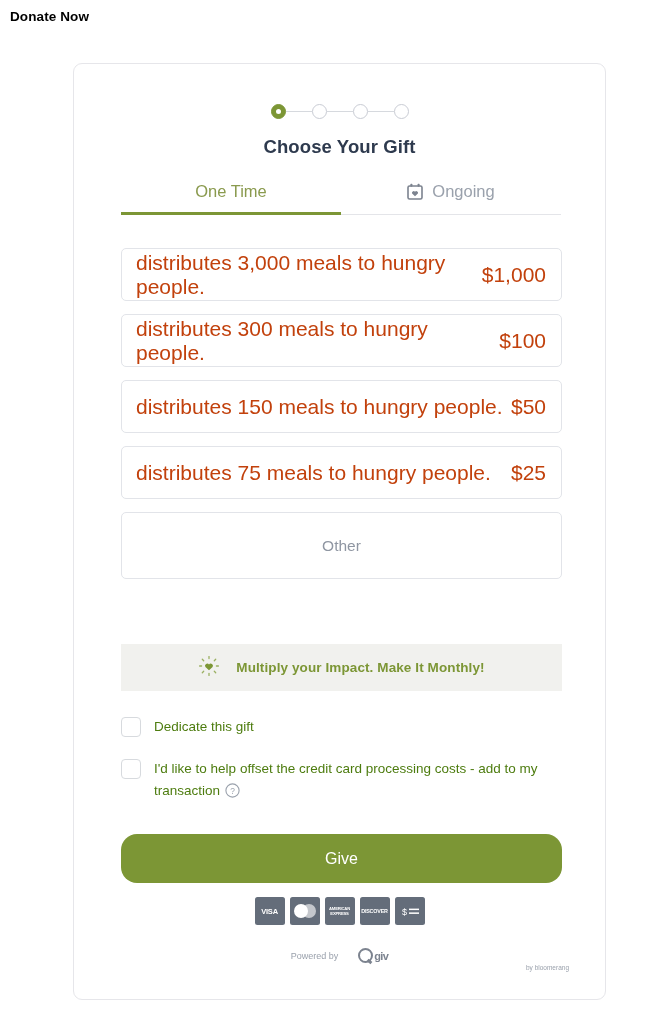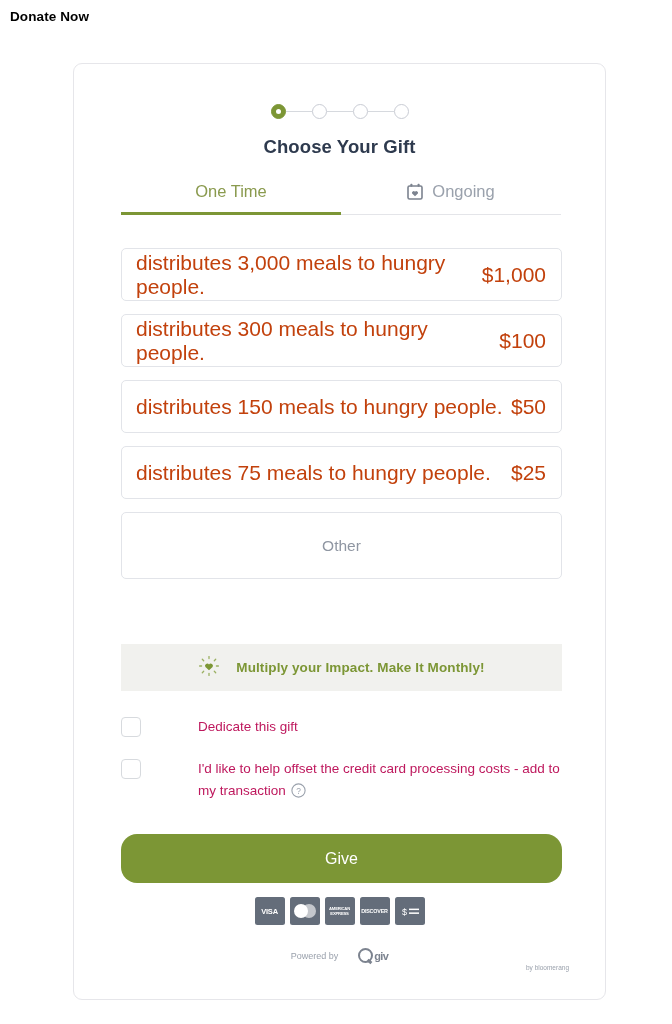--- a/index.html
+++ b/index.html
@@ -176,23 +176,22 @@
     width: 20px; height: 20px;
     flex: 0 0 auto;
     border: 1.5px solid #d7dade;
     border-radius: 4px;
     background: #fff;
     margin-top: 1px;
   }
   .check-label {
     font-size: 13.5px;
     line-height: 1.62;
-    color: #be185d;
+    color: #4d7c0f;
     max-width: 390px;
-    margin-left: 44px;
   }
   .help-icon {
     display: inline-block;
     vertical-align: -3px;
     margin-left: 5px;
   }
 
   
   .give-button {
     position: absolute;

